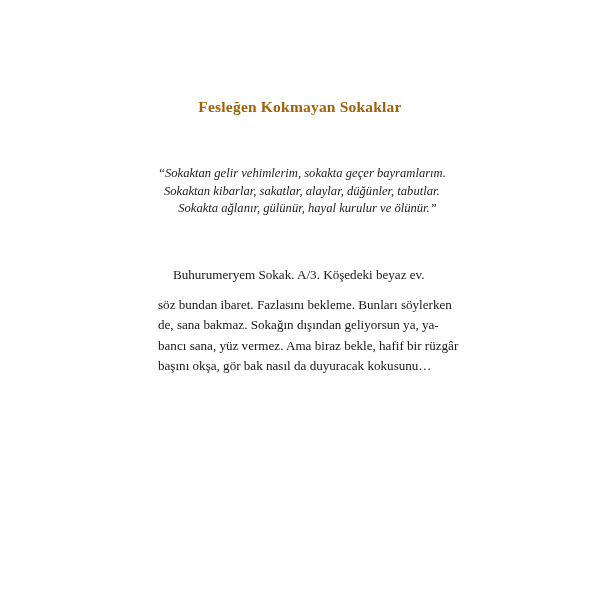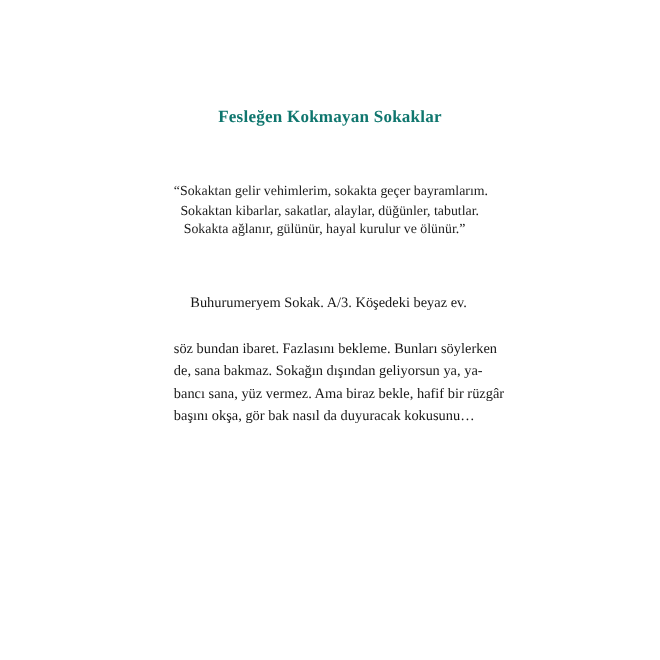--- a/index.html
+++ b/index.html
@@ -26,39 +26,40 @@
   
   .chapter-title {
     position: absolute;
     left: 0;
     top: 88px;
     width: 600px;
     text-align: center;
     font-size: 15.5px;
     font-weight: bold;
     letter-spacing: 0.2px;
-    color: #0f766e;
+    color: #a16207;
   }
 
   
   .epigraph {
     position: absolute;
     left: 158px;
     top: 165px;
     width: 290px;
+    font-style: italic;
     font-size: 12.6px;
     line-height: 17.5px;
     color: #1c1c1c;
   }
   .epigraph-line {
     white-space: nowrap;
   }
   .epigraph-line.l1 { margin-left: 0px; }
   .epigraph-line.l2 { margin-left: 6px; }
-  .epigraph-line.l3 { margin-left: 9px; }
+  .epigraph-line.l3 { margin-left: 9px; text-align: center; }
 
   
   .body-column {
     position: absolute;
     left: 158px;
     top: 265px;
     width: 286px;
     font-size: 13.1px;
     line-height: 20.6px;
     color: #171717;
@@ -84,21 +85,21 @@
     padding: 0;
     list-style: none;
   }
   .dialogue-line {
     margin: 0 0 7px 0;
     padding-left: 21px;
     white-space: nowrap;
   }
 
   .para.first-body {
-    margin-bottom: 16px;
+    margin-bottom: 4px;
   }
   .para.last-body {
     margin-bottom: 0;
   }
   .spacer-before-dialogue { height: 2px; }
   .spacer-after-dialogue { height: 3px; }
 </style>
 </head>
 <body>
 

